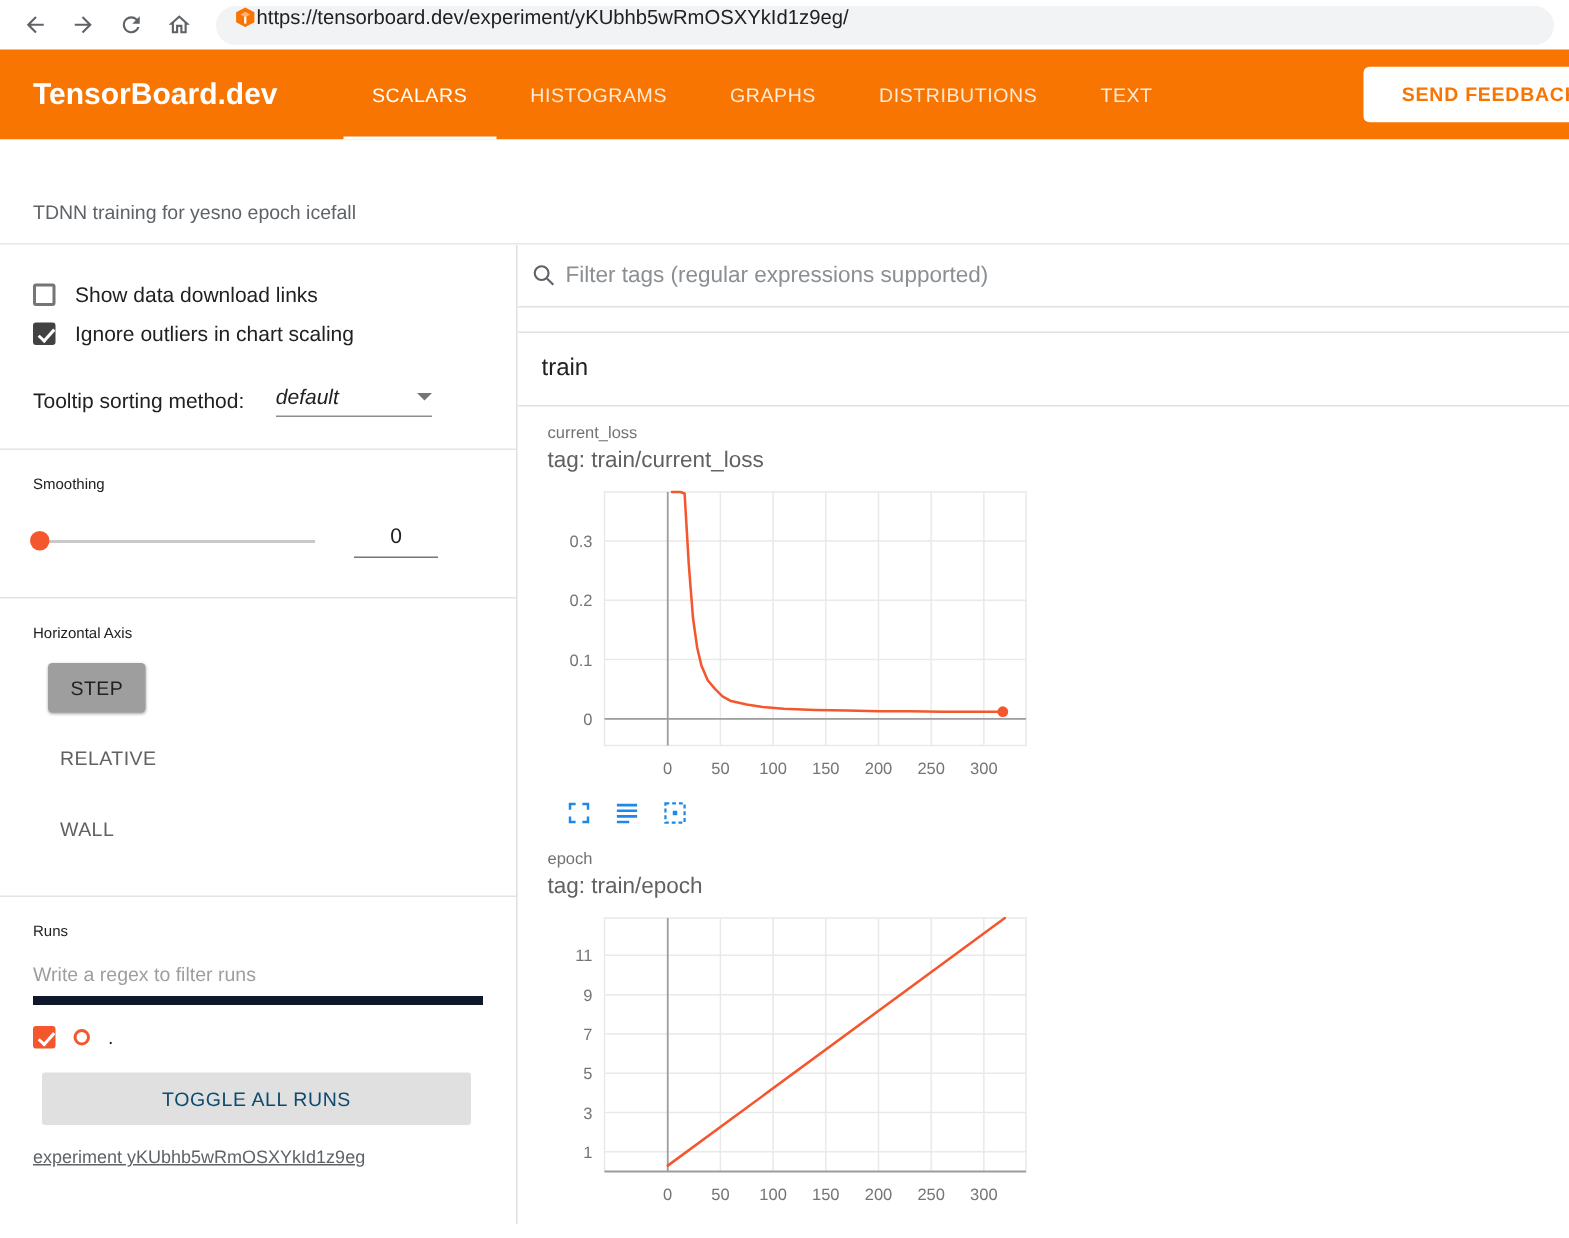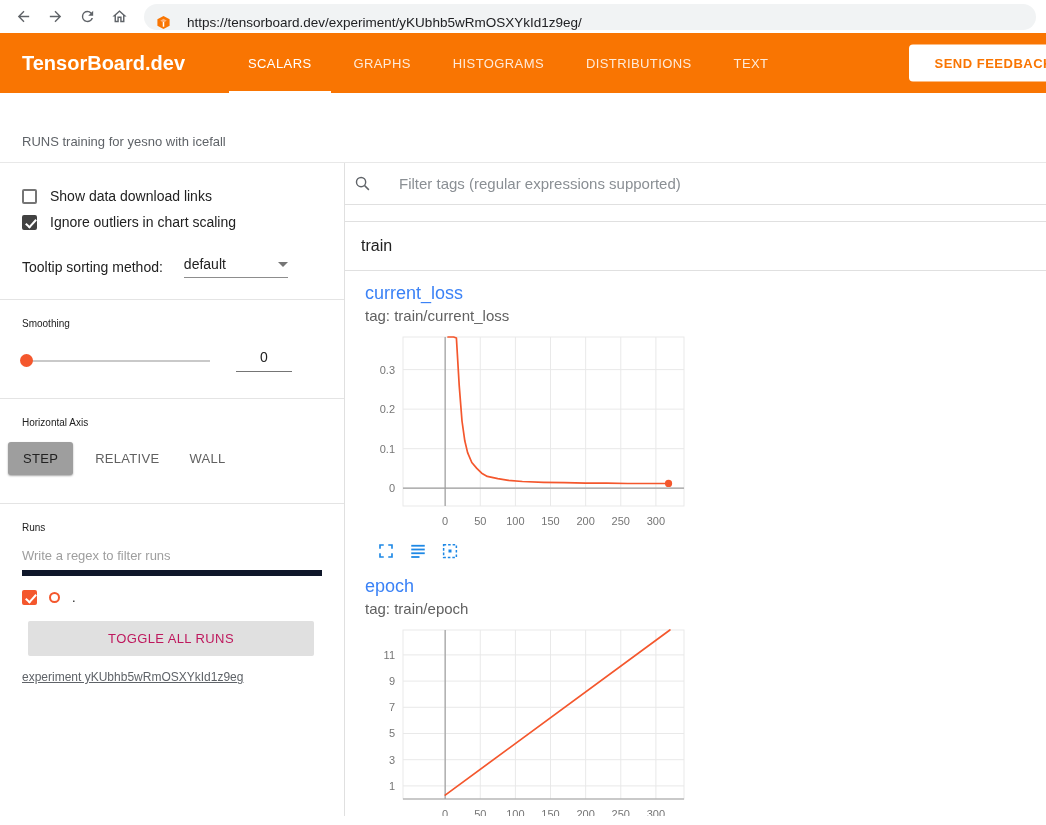--- a/index.html
+++ b/index.html
@@ -6,21 +6,21 @@
   html,body { margin:0; padding:0; }
   body {
     width:1046px; height:825px; overflow:hidden;
     font-family:"Liberation Sans", sans-serif;
     background:#fff; color:#212121;
   }
   
   .browser-bar { height:33px; display:flex; align-items:center; padding:0 10px; background:#fff; }
   .nav-icon { width:26px; height:26px; display:flex; align-items:center; justify-content:center; color:#5f6368; flex-shrink:0; margin-right:6px; border-radius:50%; }
   .nav-icon svg { width:17px; height:17px; fill:#5f6368; }
-  .address-bar { flex:1; height:26px; background:#f1f3f4; border-radius:13px; display:flex; align-items:flex-end; padding:0 12px; gap:16px; margin-left:6px; overflow:hidden; }
+  .address-bar { flex:1; height:26px; background:#f1f3f4; border-radius:13px; display:flex; align-items:flex-start; padding:0 12px; gap:0; margin-left:6px; overflow:hidden; }
   .address-bar .favicon svg { width:15px; height:15px; display:block; }
   .url-text { font-size:13.5px; color:#202124; white-space:nowrap; }
   
   .tb-header { height:60px; background:#f97502; display:flex; align-items:stretch; position:relative; padding-left:22px; }
   .logo { align-self:center; font-size:20px; font-weight:700; color:#fff; margin-right:42px; white-space:nowrap; }
   .nav-tabs { display:flex; align-items:stretch; }
   .nav-tab { display:flex; align-items:center; padding:0 21px; color:rgba(255,255,255,.85); font-size:13px; font-weight:500; letter-spacing:.4px; position:relative; cursor:pointer; white-space:nowrap; }
   .nav-tab.active { color:#fff; }
   .nav-tab.active::after { content:""; position:absolute; left:2px; right:2px; bottom:0; height:2px; background:#fff; }
   .feedback-btn { position:absolute; right:-33px; top:50%; transform:translateY(-50%); background:#fff; color:#f97502; border:none; border-radius:4px; font-family:inherit; font-size:13px; font-weight:700; letter-spacing:.5px; padding:11px 26px; white-space:nowrap; }
@@ -31,47 +31,47 @@
   .content { display:flex; height:653px; }
   .sidebar { width:345px; flex-shrink:0; border-right:1px solid #e0e0e0; padding-top:20px; overflow:hidden; }
   .main { flex:1; overflow:hidden; }
   
   .sb-row { display:flex; align-items:center; gap:13px; padding:5px 22px; font-size:14px; color:#212121; }
   .cb { width:15px; height:15px; border:2px solid #757575; border-radius:2px; flex-shrink:0; position:relative; cursor:pointer; }
   .cb.checked { background:#424242; border-color:#424242; }
   .cb.checked.orange { background:#f4572d; border-color:#f4572d; }
   .cb.checked::after { content:""; position:absolute; left:4px; top:0px; width:4px; height:9px; border:solid #fff; border-width:0 2px 2px 0; transform:rotate(42deg); }
   .tooltip-row { margin-top:16px; }
-  .dd { margin-left:8px; min-width:104px; border-bottom:1px solid #8d8d8d; display:inline-flex; justify-content:space-between; align-items:center; font-size:14px; padding-bottom:5px; cursor:pointer; }
+  .dd { margin-left:8px; min-width:104px; border-bottom:1px solid #8d8d8d; display:inline-flex; justify-content:space-between; align-items:center; font-size:14px; padding-bottom:5px; cursor:pointer;font-style:italic; }
   .caret { width:0; height:0; border-left:5px solid transparent; border-right:5px solid transparent; border-top:5px solid #757575; margin-left:14px; }
   .divider { height:1px; background:#e4e4e4; margin:16px 0; }
   .sb-label { padding:2px 22px; font-size:10px; color:#212121; }
   .slider-row { display:flex; align-items:center; padding:18px 22px 10px 22px; }
   .slider-track { position:relative; height:2px; background:#c9c9c9; width:188px; }
   .slider-knob { position:absolute; left:-2px; top:-6px; width:13px; height:13px; border-radius:50%; background:#f4572d; cursor:pointer; }
   .slider-val { width:56px; margin-left:26px; border-bottom:1px solid #757575; text-align:center; font-size:14px; padding-bottom:6px; }
-  .axis-btns { display:flex; align-items:flex-start; gap:14px; padding:12px 8px; }
+  .axis-btns { display:flex; align-items:flex-start; gap:14px; padding:12px 32px;flex-direction:column; }
   .btn-raised { background:#9e9e9e; color:#212121; font-size:13px; font-weight:500; letter-spacing:.3px; padding:9px 15px; border:none; border-radius:3px; font-family:inherit; box-shadow:0 1px 2px rgba(0,0,0,.35); cursor:pointer; }
   .btn-flat { background:none; border:none; color:#616161; font-size:13px; font-weight:500; letter-spacing:.3px; padding:9px 8px; font-family:inherit; cursor:pointer; }
   .runs-input { display:block; margin:6px 22px 0 22px; width:300px; border:none; border-bottom:6px solid #0f172a; outline:none; font-family:inherit; font-size:13px; padding:7px 0; color:#212121; background:transparent; }
   .runs-input::placeholder { color:#9e9e9e; }
   .run-row { display:flex; align-items:center; gap:12px; padding:14px 22px 4px 22px; font-size:13px; }
   .run-circle { width:11px; height:11px; border:2px solid #f4572d; border-radius:50%; flex-shrink:0; }
-  .toggle-btn { display:block; margin:12px 38px 0 28px; width:286px; background:#e0e0e0; color:#be185d; border:none; border-radius:2px; font-family:inherit; font-size:13px; font-weight:500; letter-spacing:.4px; padding:10px 0; text-align:center; cursor:pointer; }
+  .toggle-btn { display:block; margin:12px 38px 0 28px; width:286px; background:#e0e0e0; color:#0c4a6e; border:none; border-radius:2px; font-family:inherit; font-size:13px; font-weight:500; letter-spacing:.4px; padding:10px 0; text-align:center; cursor:pointer; }
   .exp-caption { padding:14px 22px; font-size:12px; color:#5f6368;text-decoration:underline; }
   
-  .filter-row { height:42px; display:flex; align-items:center; gap:26px; padding:0 0 0 9px; border-bottom:1px solid #e0e0e0; }
+  .filter-row { height:42px; display:flex; align-items:center; gap:4px; padding:0 0 0 9px; border-bottom:1px solid #e0e0e0; }
   .filter-row svg { width:17px; height:17px; fill:none; stroke:#5f6368; stroke-width:2; flex-shrink:0; }
   .filter-input { flex:1; border:none; outline:none; background:transparent; font-family:inherit; font-size:15px; color:#212121; }
   .filter-input::placeholder { color:#8a8f94; }
   .section { margin-top:16px; border-top:1px solid #e0e0e0; }
   .section-header { padding:15px 16px; font-size:16px; color:#212121; border-bottom:1px solid #e0e0e0; cursor:pointer; }
   .charts-grid { display:flex; flex-wrap:wrap; padding:12px 10px; column-gap:10px; row-gap:16px; }
   .chart-card { width:338px; }
-  .chart-title { font-size:18px; color:#3b82f6; padding-left:10px; }
+  .chart-title { font-size:11px; color:#737373; padding-left:10px; }
   .chart-sub { font-size:15px; color:#616161; padding-left:10px; margin-top:3px; }
   svg.plot { display:block; margin-top:4px; }
   .chart-toolbar { display:flex; gap:14px; padding:6px 0 0 22px; }
   .tool-icon { width:18px; height:18px; cursor:pointer; }
   .tool-icon svg { width:18px; height:18px; display:block; }
 </style>
 </head>
 <body>
 
 <div class="browser-bar">
@@ -104,30 +104,30 @@
         </svg>
     </span>
     <span class="url-text">https://tensorboard.dev/experiment/yKUbhb5wRmOSXYkId1z9eg/</span>
   </div>
 </div>
 
 <div class="tb-header">
   <div class="logo">TensorBoard.dev</div>
   <div class="nav-tabs">
     <div class="nav-tab active">SCALARS</div>
+    <div class="nav-tab">HISTOGRAMS</div>
     <div class="nav-tab">GRAPHS</div>
-    <div class="nav-tab">HISTOGRAMS</div>
     <div class="nav-tab">DISTRIBUTIONS</div>
     <div class="nav-tab">TEXT</div>
   </div>
   <button class="feedback-btn">SEND FEEDBACK</button>
 </div>
 
 <div class="subheader">
-  <div class="subheader-title">RUNS training for yesno with icefall</div>
+  <div class="subheader-title">TDNN training for yesno epoch icefall</div>
 </div>
 
 <div class="content">
 
   <div class="sidebar">
     <div class="sb-row">
       <span class="cb"></span>
       <span>Show data download links</span>
     </div>
     <div class="sb-row">

